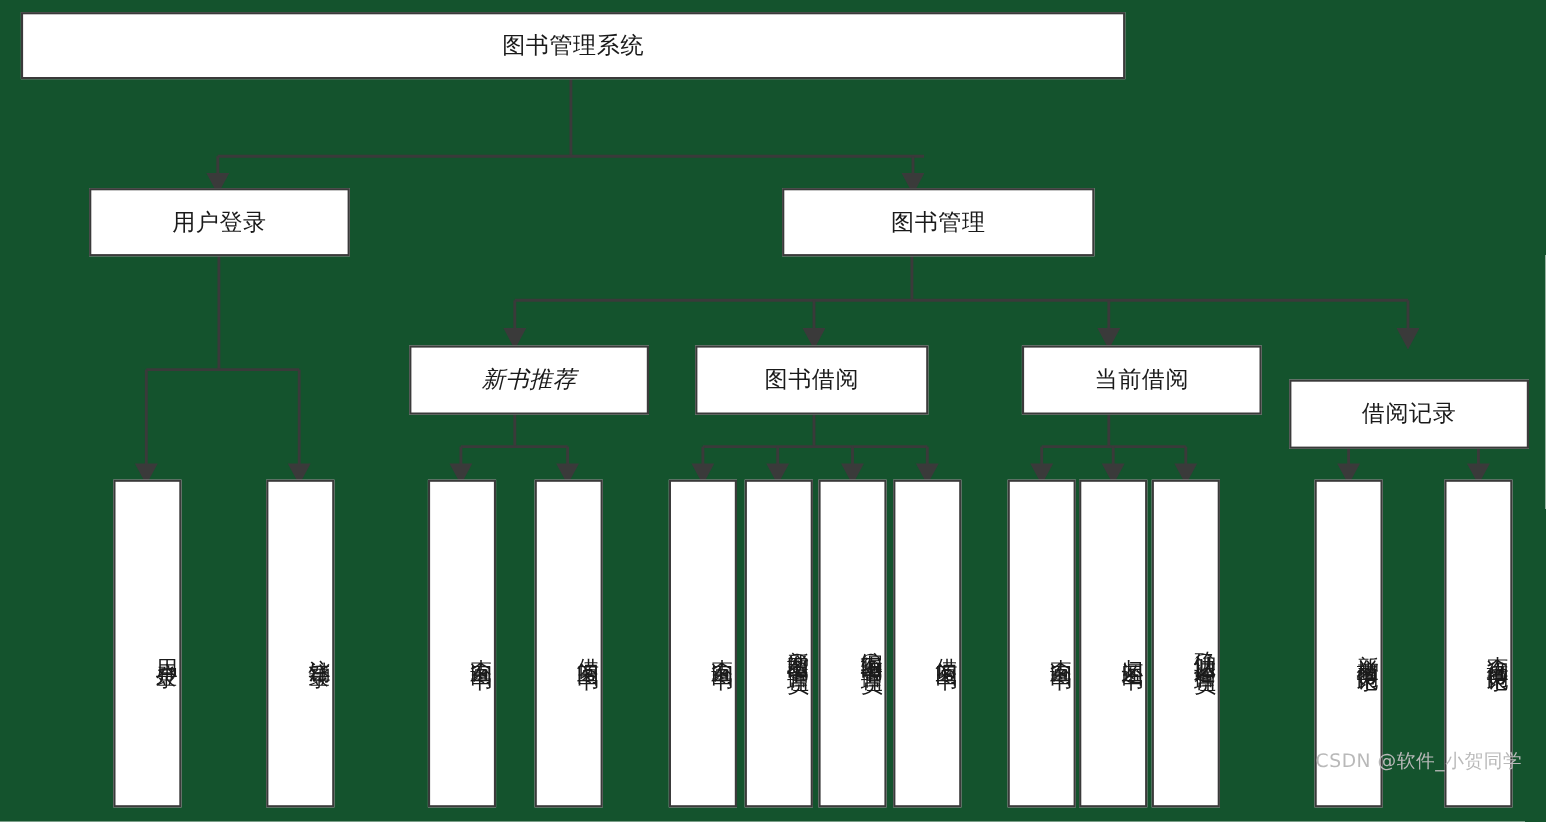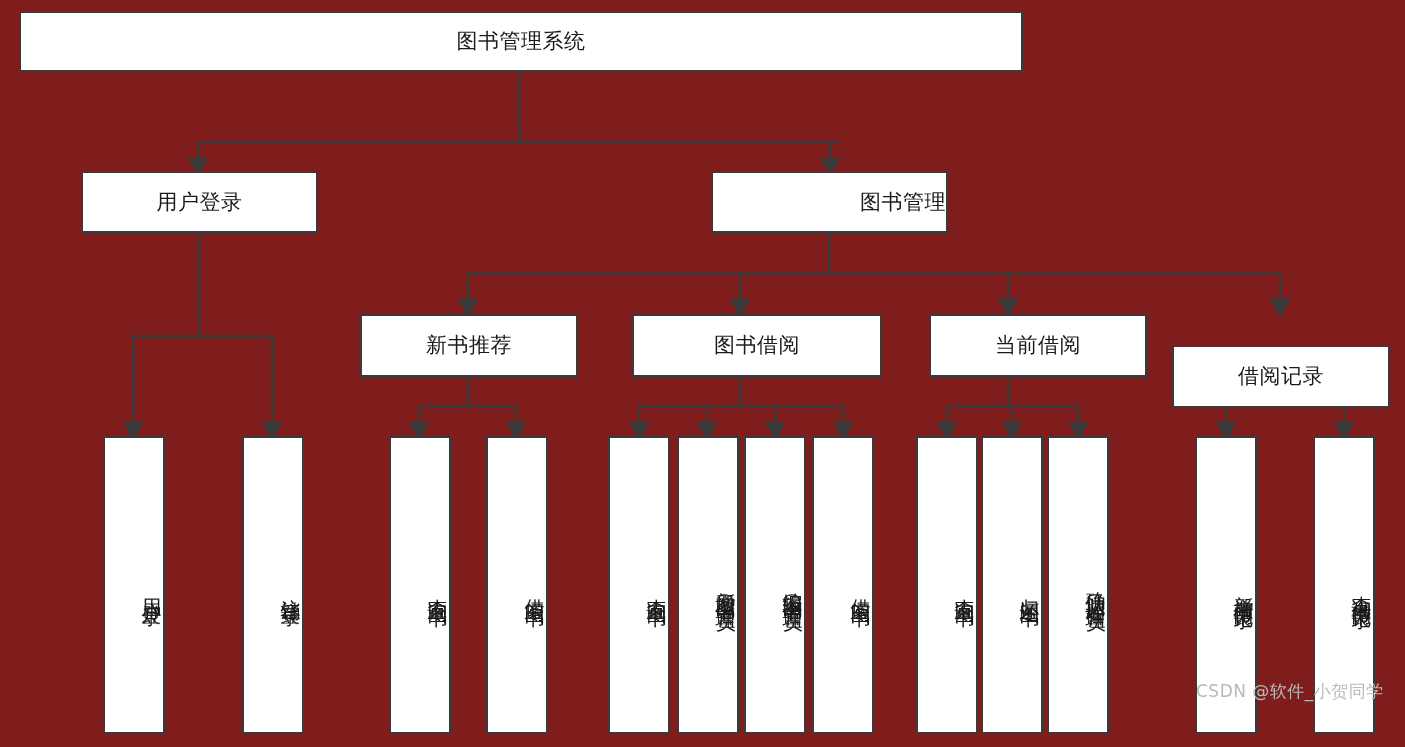--- a/index.html
+++ b/index.html
@@ -8,21 +8,21 @@
     padding: 0;
     background: #ffffff;
   }
   body {
     font-family: "DejaVu Sans", "Liberation Sans", sans-serif;
   }
   #diagram-root {
     position: relative;
     width: 1405px;
     height: 747px;
-    background: #7f1d1d;
+    background: #14532d;
     overflow: hidden;
   }
   #edge-layer {
     position: absolute;
     left: 0;
     top: 0;
     width: 1405px;
     height: 747px;
     pointer-events: none;
   }
@@ -125,29 +125,29 @@
   </svg>
 
   <div class="node node-root" style="left:19px; top:11px; width:1004px; height:61px;">
     <span>图书管理系统</span>
   </div>
 
   <div class="node node-h" style="left:81px; top:171px; width:237px; height:62px;">
     <span>用户登录</span>
   </div>
 
-  <div class="node node-h" style="left:711px; top:171px; width:237px; height:62px;justify-content:flex-end;">
+  <div class="node node-h" style="left:711px; top:171px; width:284px; height:62px;">
     <span>图书管理</span>
   </div>
 
-  <div class="node node-h" style="left:360px; top:314px; width:218px; height:63px;">
+  <div class="node node-h" style="left:372px; top:314px; width:218px; height:63px;font-style:italic;">
     <span>新书推荐</span>
   </div>
 
-  <div class="node node-h" style="left:632px; top:314px; width:250px; height:63px;">
+  <div class="node node-h" style="left:632px; top:314px; width:212px; height:63px;">
     <span>图书借阅</span>
   </div>
 
   <div class="node node-h" style="left:901px; top:314px; width:218px; height:63px;margin-left:28px;">
     <span>当前借阅</span>
   </div>
 
   <div class="node node-h" style="left:1172px; top:314px; width:218px; height:63px;margin-top:31px;">
     <span>借阅记录</span>
   </div>

